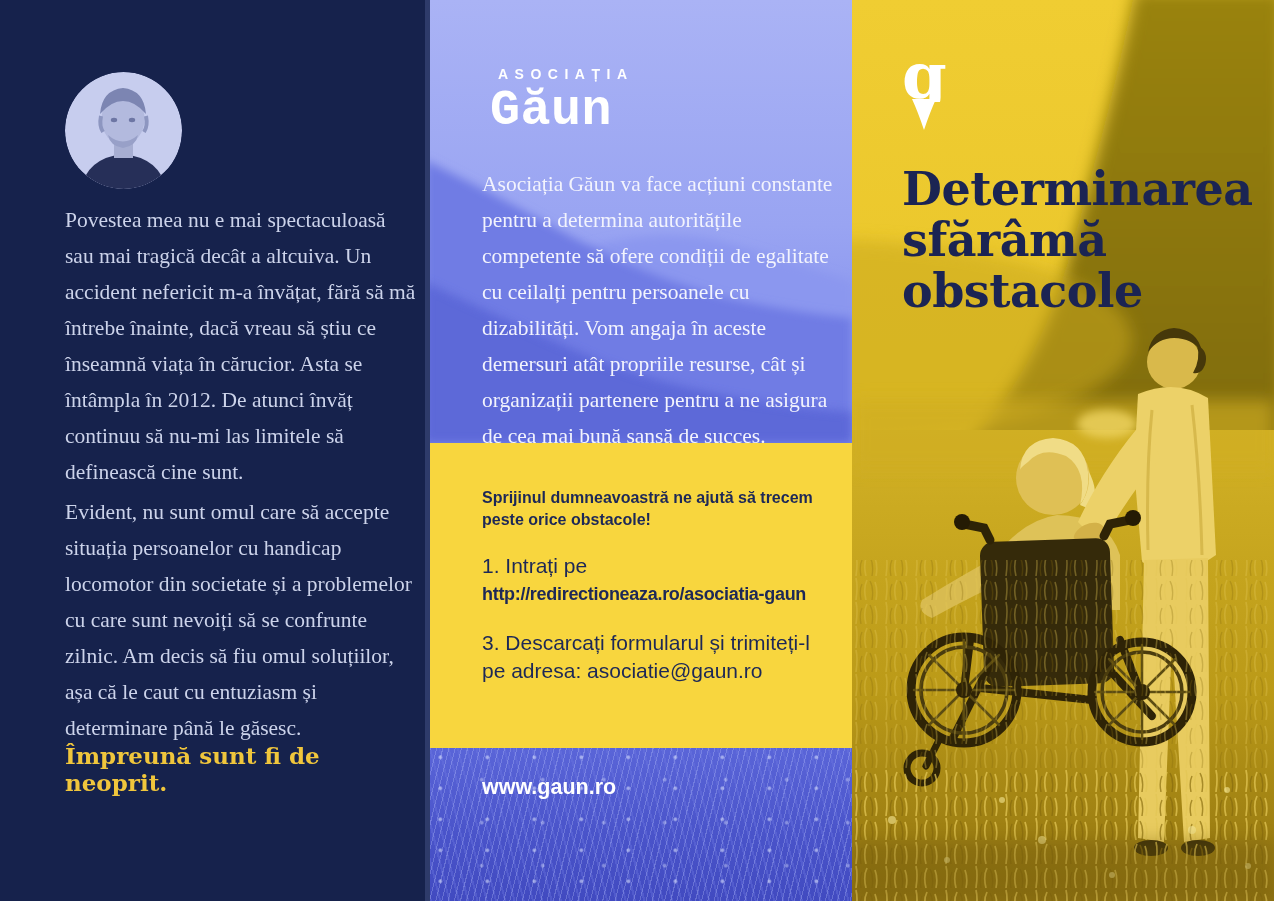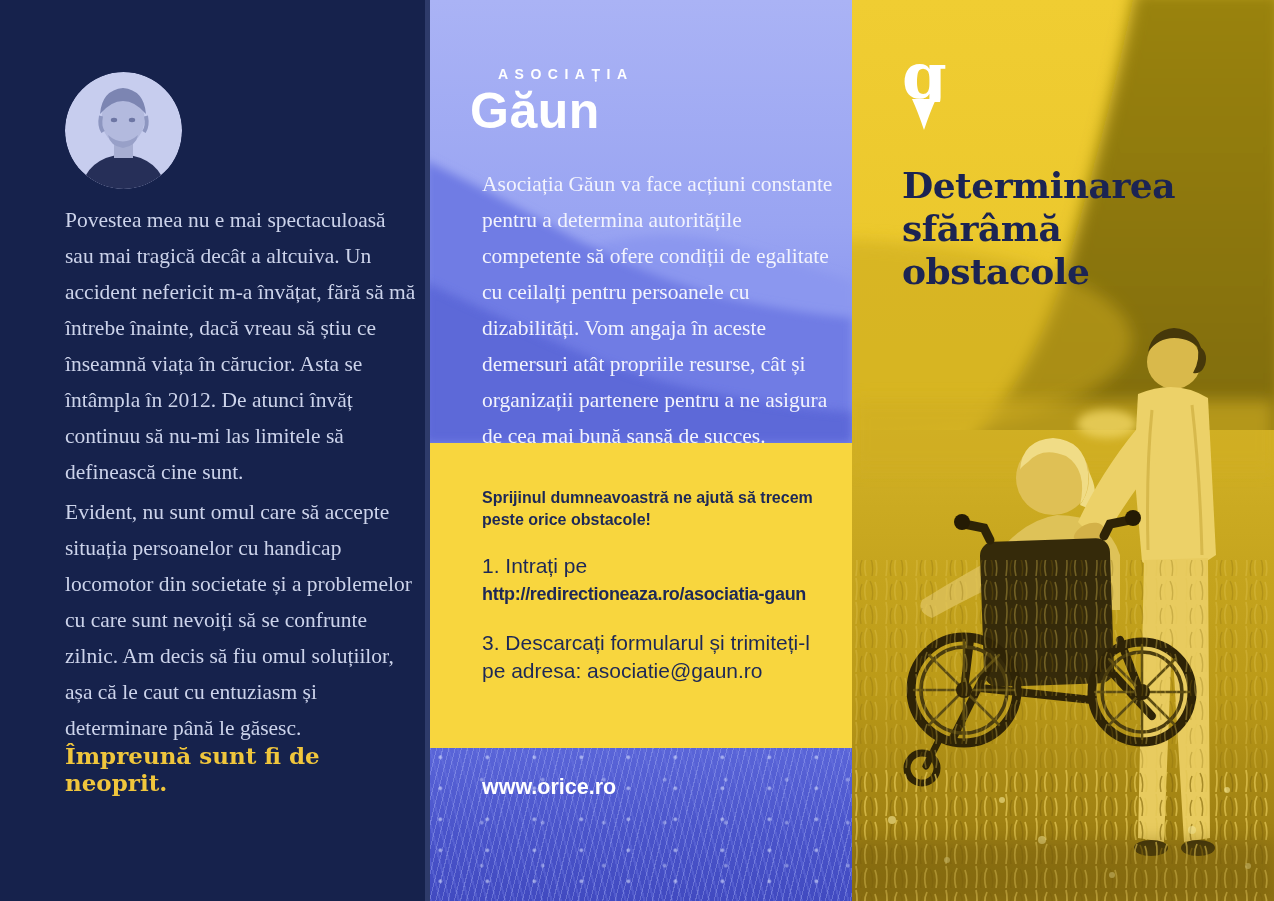--- a/index.html
+++ b/index.html
@@ -18,22 +18,22 @@
   .story.p1{top:202px;}
   .story.p2{top:494px;}
   .motto{position:absolute;left:65px;top:742px;width:352px;margin:0;color:#f0c63c;font-size:23px;font-weight:bold;font-family:"DejaVu Serif","Liberation Serif",serif;}
   .signature{position:absolute;left:65px;top:800px;margin:0;color:#aab3d4;font-size:21px;font-style:italic;}
 
   
   .middle{left:430px;width:422px;background:linear-gradient(180deg,#aab3f5 0%,#99a4f2 25%,#7b87ea 49%,#6a76e0 60%);}
   .mid-photo{position:absolute;left:0;top:130px;width:422px;height:313px;}
   .kicker{position:absolute;left:68px;top:66px;margin:0;color:#ffffff;
     font-family:"Liberation Sans","DejaVu Sans",sans-serif;font-size:14px;font-weight:bold;letter-spacing:6.5px;}
-  .brand{position:absolute;left:40px;top:82px;margin:0;color:#ffffff;
-    font-family:Liberation Sans, sans-serif;font-size:50px;font-weight:bold;letter-spacing:.5px;}
+  .brand{position:absolute;left:60px;top:82px;margin:0;color:#ffffff;
+    font-family:Liberation Mono, monospace;font-size:50px;font-weight:bold;letter-spacing:.5px;}
   .intro{position:absolute;left:52px;top:166px;width:364px;margin:0;color:#f2f3fd;font-size:21.5px;line-height:36px;}
   .cta{position:absolute;left:0;top:443px;width:422px;height:305px;background:#f8d63e;
     box-sizing:border-box;padding:44px 28px 0 52px;
     font-family:"Liberation Sans","DejaVu Sans",sans-serif;color:#1d2857;}
   .cta-heading{margin:0;width:345px;font-size:16px;font-weight:bold;line-height:22px;}
   .step{margin:21px 0 0 0;width:355px;font-size:21px;line-height:28px;}
   .step .url{display:block;font-weight:bold;font-size:18px;letter-spacing:-0.3px;white-space:nowrap;}
   .grass{position:absolute;left:0;top:748px;width:422px;height:153px;
     background:
       radial-gradient(circle at 22% 30%, rgba(225,232,255,.55) 1px, transparent 2.6px) 0 0/47px 31px,
@@ -43,21 +43,21 @@
       linear-gradient(180deg,#5a65d8 0%,#4a54ca 55%,#414ac0 100%);}
   .contact{position:absolute;left:52px;top:774px;margin:0;color:#ffffff;
     font-family:"Liberation Sans","DejaVu Sans",sans-serif;font-size:21.5px;font-weight:bold;line-height:27px;}
   .contact div{margin:0;}
 
   
   .right{left:852px;width:422px;background:#ecc92d;}
   .scene{position:absolute;left:0;top:0;width:422px;height:901px;}
   .logo{position:absolute;left:48px;top:44px;width:50px;height:92px;}
   .headline{position:absolute;left:50px;top:164px;width:338px;margin:0;color:#1b2453;
-    font-family:"DejaVu Serif","Liberation Serif",serif;font-size:36px;line-height:43px;font-weight:bold;letter-spacing:-0.5px;}
+    font-family:"DejaVu Serif","Liberation Serif",serif;font-size:46px;line-height:51px;font-weight:bold;letter-spacing:-0.5px;}
 </style>
 </head>
 <body>
 
 <div class="page">
 
   <section class="panel left">
     <div class="avatar">
       <svg viewBox="0 0 117 117" width="117" height="117">
         <defs>
@@ -104,21 +104,21 @@
       <p class="cta-heading">Sprijinul dumneavoastră ne ajută să trecem peste orice obstacole!</p>
       <div class="step">
         <span>1. Intrați pe</span>
         <span class="url">http://redirectioneaza.ro/asociatia-gaun</span>
       </div>
       <div class="step">3. Descarcați formularul și trimiteți-l pe adresa: asociatie@gaun.ro</div>
     </div>
 
     <div class="grass"></div>
     <div class="contact">
-      <div>www.orice.ro</div>
+      <div>www.gaun.ro</div>
     </div>
   </section>
 
   <section class="panel right">
     <svg class="scene" viewBox="0 0 422 901" width="422" height="901">
       <defs>
         <linearGradient id="sky" x1="0" y1="0" x2="0" y2="1">
           <stop offset="0" stop-color="#f0cd32"></stop>
             <stop offset="1" stop-color="#e0bb20"></stop>
         </linearGradient>

